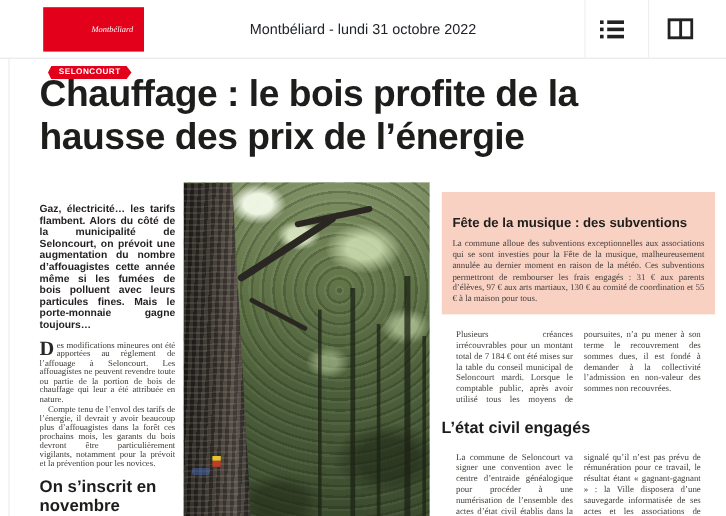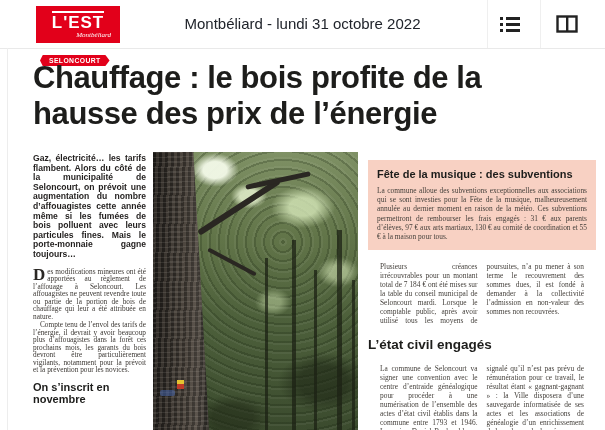--- a/index.html
+++ b/index.html
@@ -8,42 +8,42 @@
     font-family:"Liberation Sans",sans-serif;color:#1d1d1b;
   }
   
   .hdr{position:absolute;left:0;top:0;width:605px;height:48px;background:#fff;border-bottom:1px solid #e9e9e9;}
   .logo{position:absolute;left:36px;top:6px;width:84px;height:37px;background:#e2001a;cursor:pointer;
         display:flex;flex-direction:column;align-items:center;justify-content:center;}
   .logo-main{color:#fff;font-weight:700;font-size:17px;letter-spacing:1px;line-height:17px;
         border-top:2px solid #fff;padding-top:1px;}
   .logo-sub{color:#fff;font-style:italic;font-size:7px;line-height:8px;align-self:flex-end;margin-right:9px;font-family:"Liberation Serif",serif;}
   .hdr-title{position:absolute;left:120px;right:120px;top:0;height:48px;line-height:48px;text-align:center;
-        font-size:15px;color:#20242b;}
+        font-size:12px;color:#20242b;}
   .vdiv{position:absolute;top:0;width:1px;height:48px;background:#efefef;}
   .hdr-btn{position:absolute;top:13px;width:22px;height:22px;background:none;border:none;padding:0;cursor:pointer;}
   .hdr-btn svg{display:block;}
   
   .fold{position:absolute;left:7px;top:48px;width:1px;height:382px;background:#ededed;}
   
   .kicker{position:absolute;left:40px;top:55px;height:11px;background:#e2001a;color:#fff;
         font-size:6.8px;font-weight:700;letter-spacing:.4px;line-height:11px;padding:0 9px;
         clip-path:polygon(4% 0,94% 0,100% 50%,94% 100%,4% 100%,0 50%);}
   
   .headline{position:absolute;left:33px;top:60px;width:556px;margin:0;
         font-size:31px;line-height:36px;font-weight:700;letter-spacing:-.4px;color:#1d1d1b;}
   
   .col-left{position:absolute;left:33px;top:154px;width:113px;height:276px;overflow:hidden;}
-  .intro{margin:0 0 8px 0;font-size:8.6px;line-height:9.6px;font-weight:700;text-align:justify;color:#221f1e;}
+  .intro{margin:16px 0 8px 0;font-size:8.6px;line-height:9.6px;font-weight:700;text-align:justify;color:#221f1e;}
   .body-p{margin:0;font-family:"Liberation Serif",serif;font-size:7.3px;line-height:7.5px;
         text-align:justify;color:#3b3733;}
   .body-p.indent{text-indent:7px;margin-top:1px;}
   .dropcap{float:left;font-family:"Liberation Serif",serif;font-weight:700;font-size:17px;line-height:14px;
         padding-right:2px;color:#2a2724;}
-  .subhead{margin:7px 0 0 0;font-size:11px;font-weight:700;color:#1d1d1b;}
+  .subhead{margin:7px 0 0 0;font-size:14px;font-weight:700;color:#1d1d1b;}
   
   .photo{position:absolute;left:153px;top:152px;width:205px;height:278px;overflow:hidden;
     background:
       radial-gradient(ellipse 34px 24px at 62px 18px,rgba(244,250,233,.95) 0 35%,rgba(244,250,233,0) 70%),
       radial-gradient(ellipse 26px 18px at 96px 44px,rgba(228,240,205,.85) 0 35%,rgba(228,240,205,0) 70%),
       radial-gradient(ellipse 46px 30px at 150px 55px,rgba(214,232,185,.8) 0 30%,rgba(214,232,185,0) 70%),
       radial-gradient(ellipse 30px 22px at 185px 120px,rgba(206,224,176,.6) 0 30%,rgba(206,224,176,0) 70%),
       radial-gradient(ellipse 26px 20px at 120px 150px,rgba(196,216,166,.5) 0 30%,rgba(196,216,166,0) 70%),
       radial-gradient(ellipse 60px 40px at 170px 230px,rgba(26,34,18,.55) 0 40%,rgba(26,34,18,0) 75%),
       radial-gradient(ellipse 50px 30px at 80px 265px,rgba(30,38,20,.5) 0 40%,rgba(30,38,20,0) 75%),
@@ -65,36 +65,35 @@
   .t3{left:161px;width:3px;height:160px;}
   .t4{left:184px;width:5px;height:200px;}
   .t5{left:199px;width:3px;height:150px;}
   .paint{position:absolute;left:24px;top:228px;width:7px;height:9px;}
   .paint .y{height:4px;background:#e5c431;}
   .paint .r{height:5px;background:#c03c28;}
   .smudge{position:absolute;left:7px;top:238px;width:15px;height:6px;background:rgba(70,100,170,.55);
         border-radius:2px;filter:blur(.4px);}
   
   .col-right{position:absolute;left:368px;top:160px;width:228px;height:270px;overflow:hidden;}
-  .pinkbox{background:#f8d1c3;padding:8px 9px 9px 9px;margin-bottom:9px;}
+  .pinkbox{background:#f8d1c3;padding:20px 9px 9px 9px;margin-bottom:9px;}
   .pinkbox h2{margin:0 0 5px 0;font-size:11px;line-height:13px;font-weight:700;color:#1d1d1b;}
   .pinkbox p{margin:0;font-family:"Liberation Serif",serif;font-size:7.4px;line-height:9.2px;
         text-align:justify;color:#433f3a;}
   .sec-title{margin:6px 0 5px 0;font-size:13.5px;line-height:15px;font-weight:700;color:#1d1d1b;}
   .two-col{margin:12px;column-count:2;column-gap:9px;font-family:"Liberation Serif",serif;
         font-size:7.4px;line-height:9px;text-align:justify;color:#433f3a;}
 </style>
 </head>
 <body>
 
 <div class="page">
 
   <header class="hdr">
     <div class="logo">
-      <div class="logo-main">L'EST</div>
       <div class="logo-sub">Montbéliard</div>
     </div>
     <div class="hdr-title">Montbéliard - lundi 31 octobre 2022</div>
     <div class="vdiv" style="left:487px"></div>
     <button class="hdr-btn" style="left:499px" aria-label="sommaire">
       <svg width="22" height="22" viewBox="0 0 22 22">
         <rect x="1" y="4" width="3" height="3" fill="#222"></rect>
           <rect x="7" y="4" width="14" height="3" fill="#222"></rect>
         <rect x="1" y="10" width="3" height="3" fill="#222"></rect>
           <rect x="7" y="10" width="14" height="3" fill="#222"></rect>

